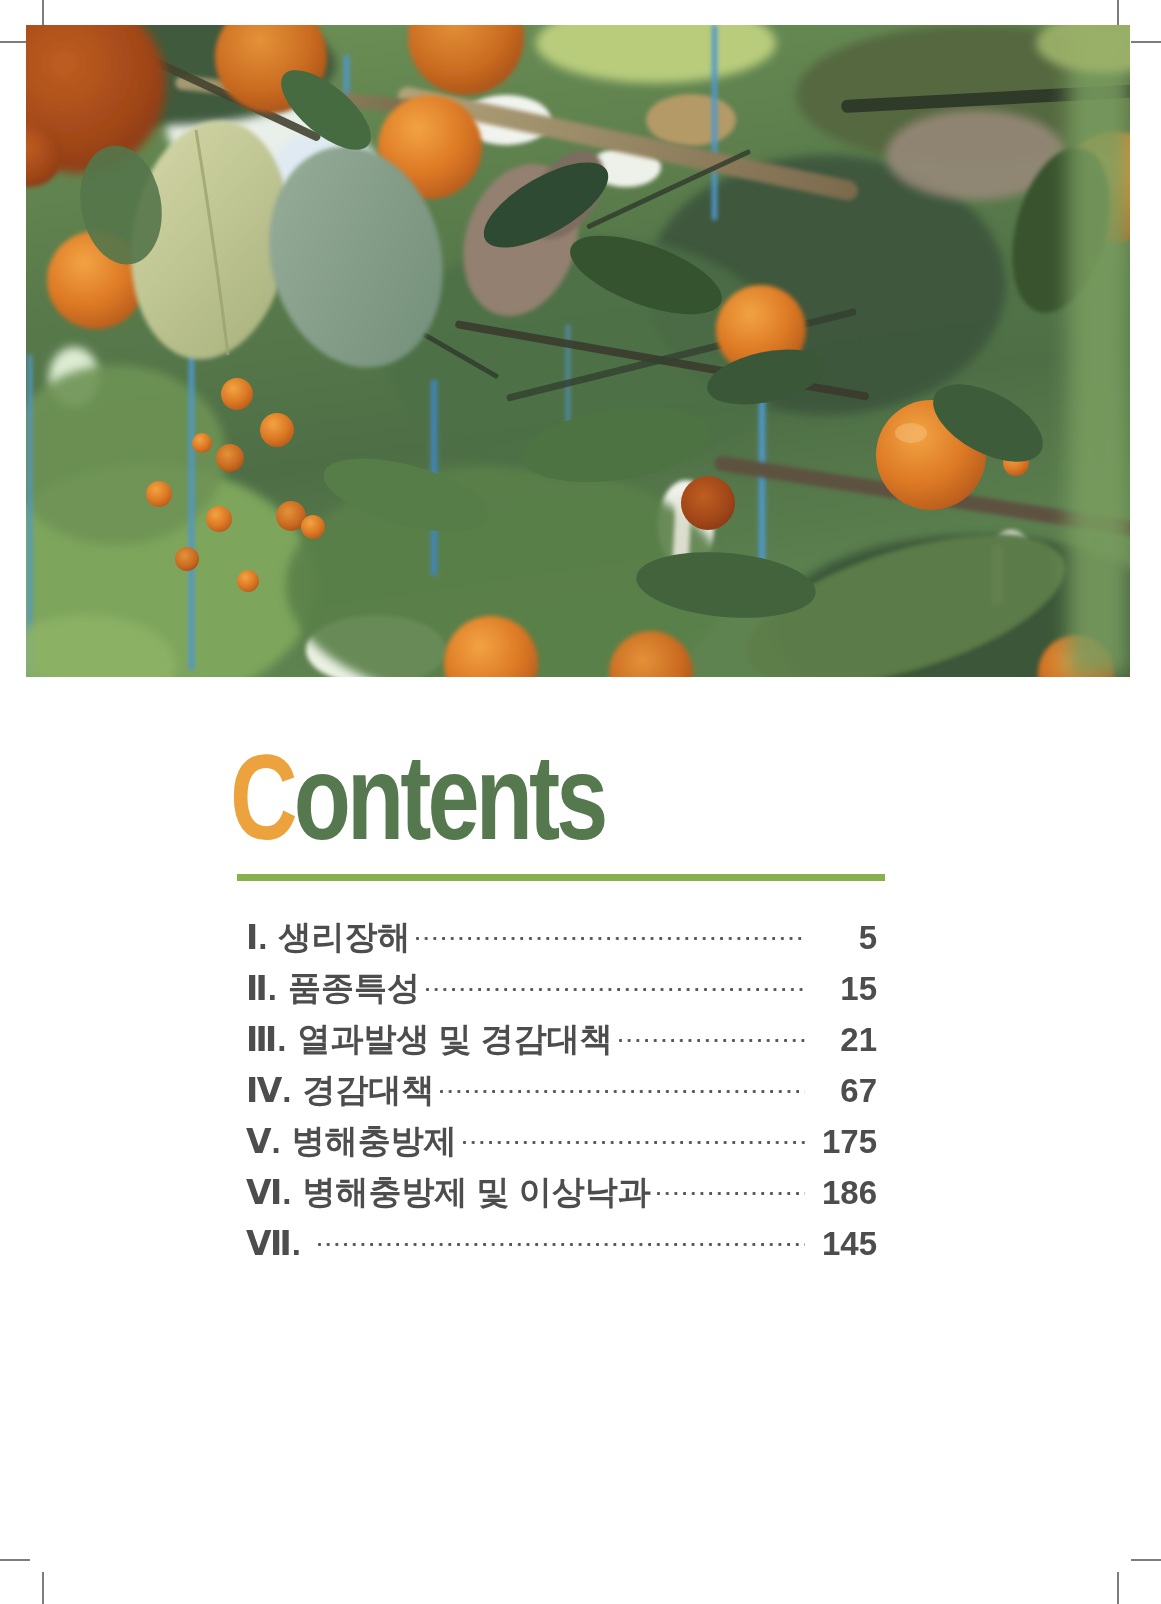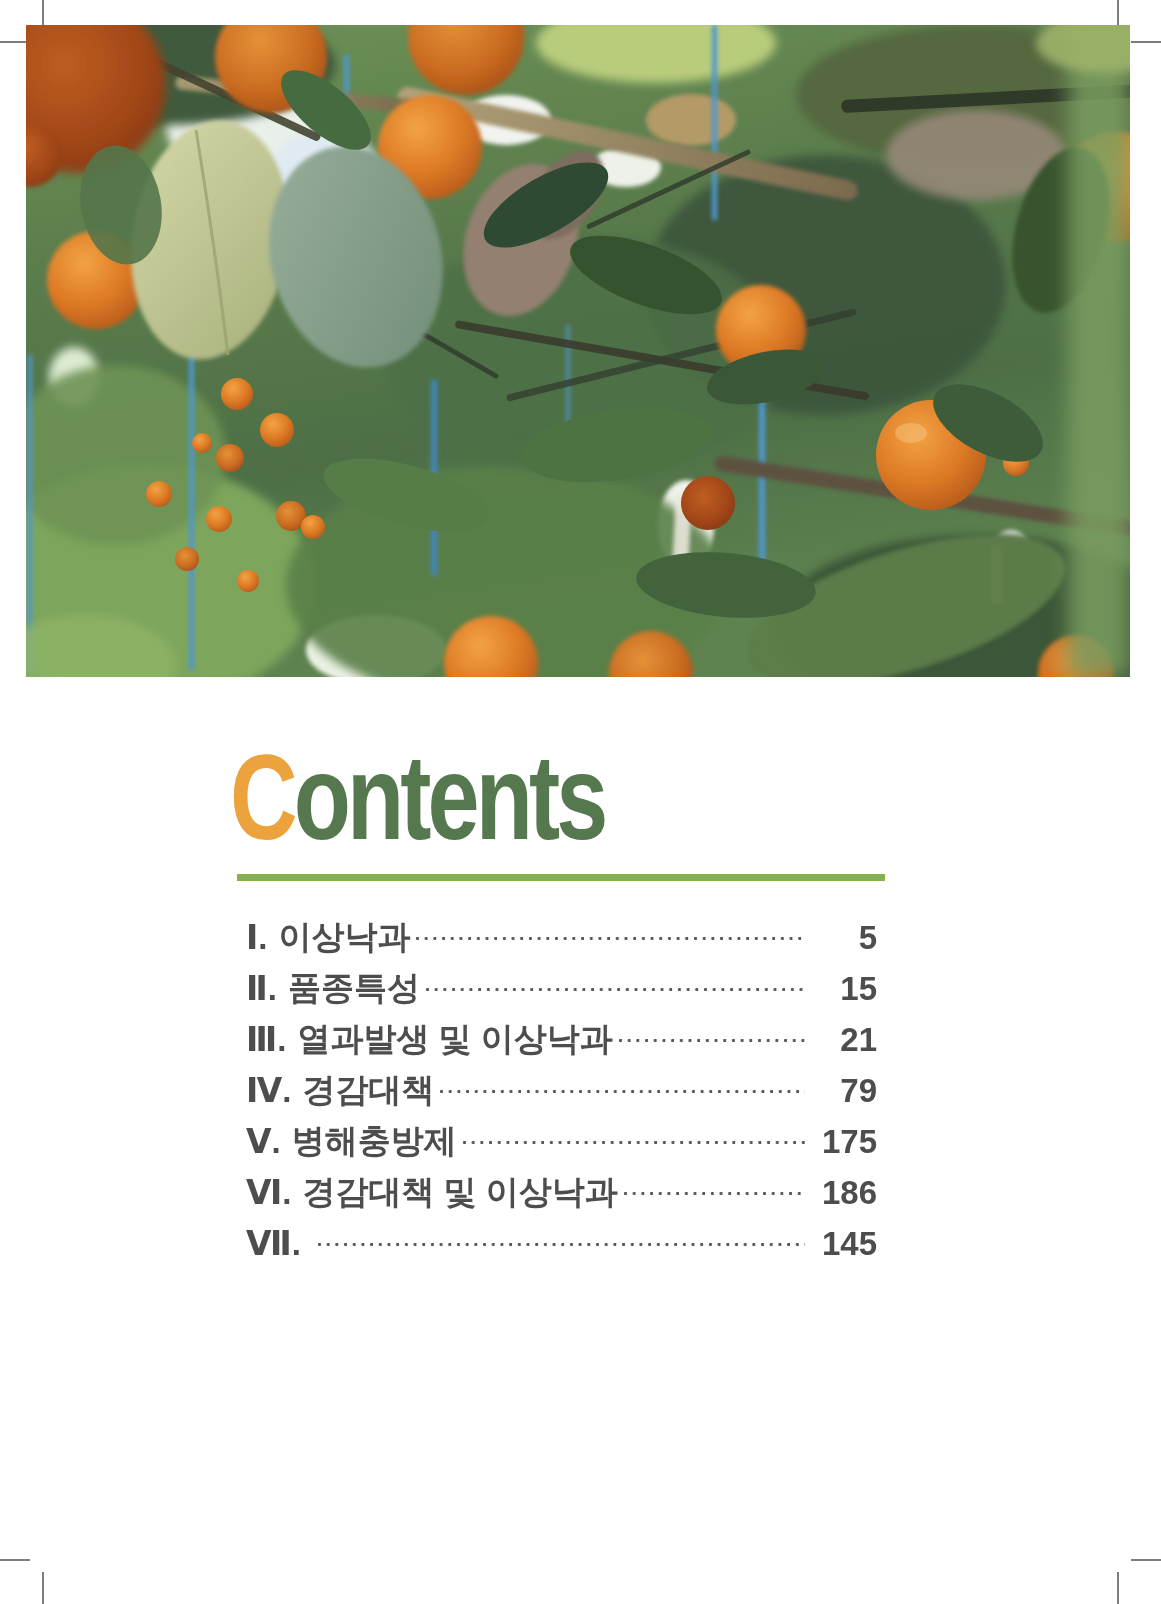--- a/index.html
+++ b/index.html
@@ -249,51 +249,51 @@
     </svg>
   </div>
 
   <h1 class="title"><span class="tc">C</span><span class="tr">ontents</span></h1>
 
   <div class="rule"></div>
 
   <nav class="toc">
     <div class="toc-row">
       <span class="toc-num">Ⅰ.</span>
-      <span class="toc-label">이상낙과</span>
+      <span class="toc-label">생리장해</span>
       <span class="toc-leader"></span>
       <span class="toc-page">5</span>
     </div>
     <div class="toc-row">
       <span class="toc-num">Ⅱ.</span>
       <span class="toc-label">품종특성</span>
       <span class="toc-leader"></span>
       <span class="toc-page">15</span>
     </div>
     <div class="toc-row">
       <span class="toc-num">Ⅲ.</span>
-      <span class="toc-label">열과발생 및 이상낙과</span>
+      <span class="toc-label">열과발생 및 경감대책</span>
       <span class="toc-leader"></span>
       <span class="toc-page">21</span>
     </div>
     <div class="toc-row">
       <span class="toc-num">Ⅳ.</span>
       <span class="toc-label">경감대책</span>
       <span class="toc-leader"></span>
-      <span class="toc-page">79</span>
+      <span class="toc-page">67</span>
     </div>
     <div class="toc-row">
       <span class="toc-num">Ⅴ.</span>
       <span class="toc-label">병해충방제</span>
       <span class="toc-leader"></span>
       <span class="toc-page">175</span>
     </div>
     <div class="toc-row">
       <span class="toc-num">Ⅵ.</span>
-      <span class="toc-label">경감대책 및 이상낙과</span>
+      <span class="toc-label">병해충방제 및 이상낙과</span>
       <span class="toc-leader"></span>
       <span class="toc-page">186</span>
     </div>
     <div class="toc-row">
       <span class="toc-num">Ⅶ.</span>
       <span class="toc-leader"></span>
       <span class="toc-page">145</span>
     </div>
   </nav>
 

